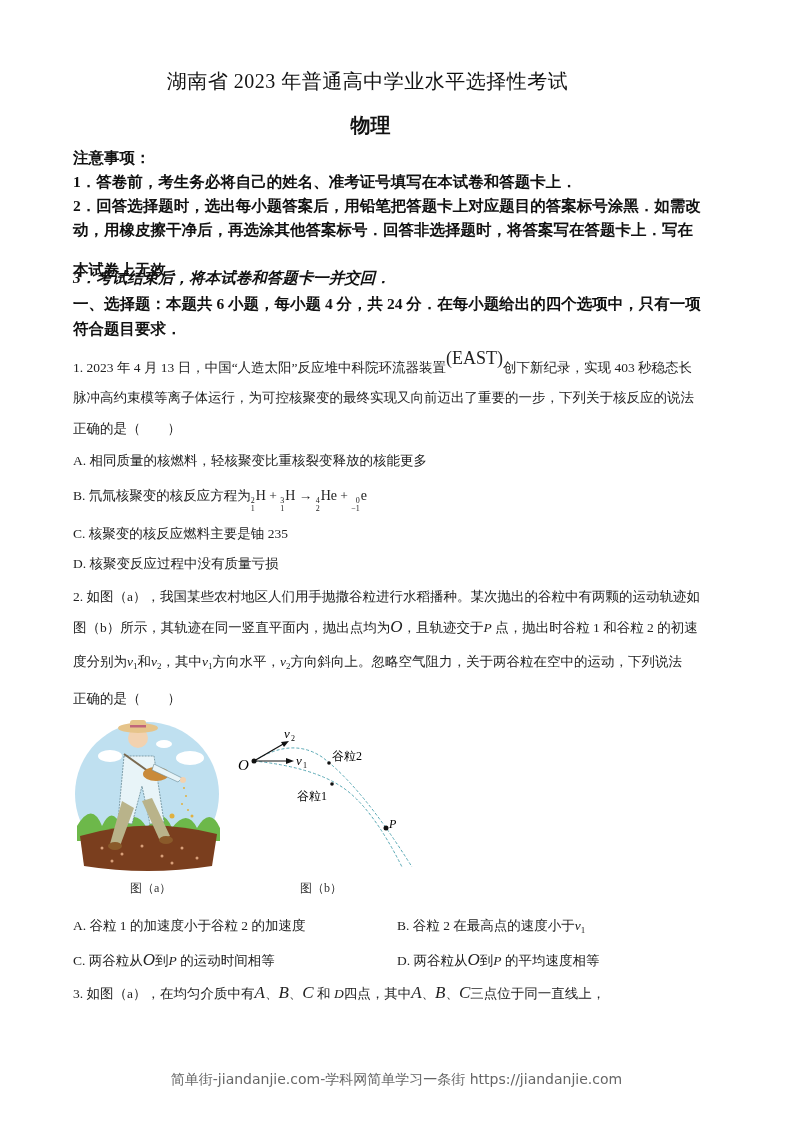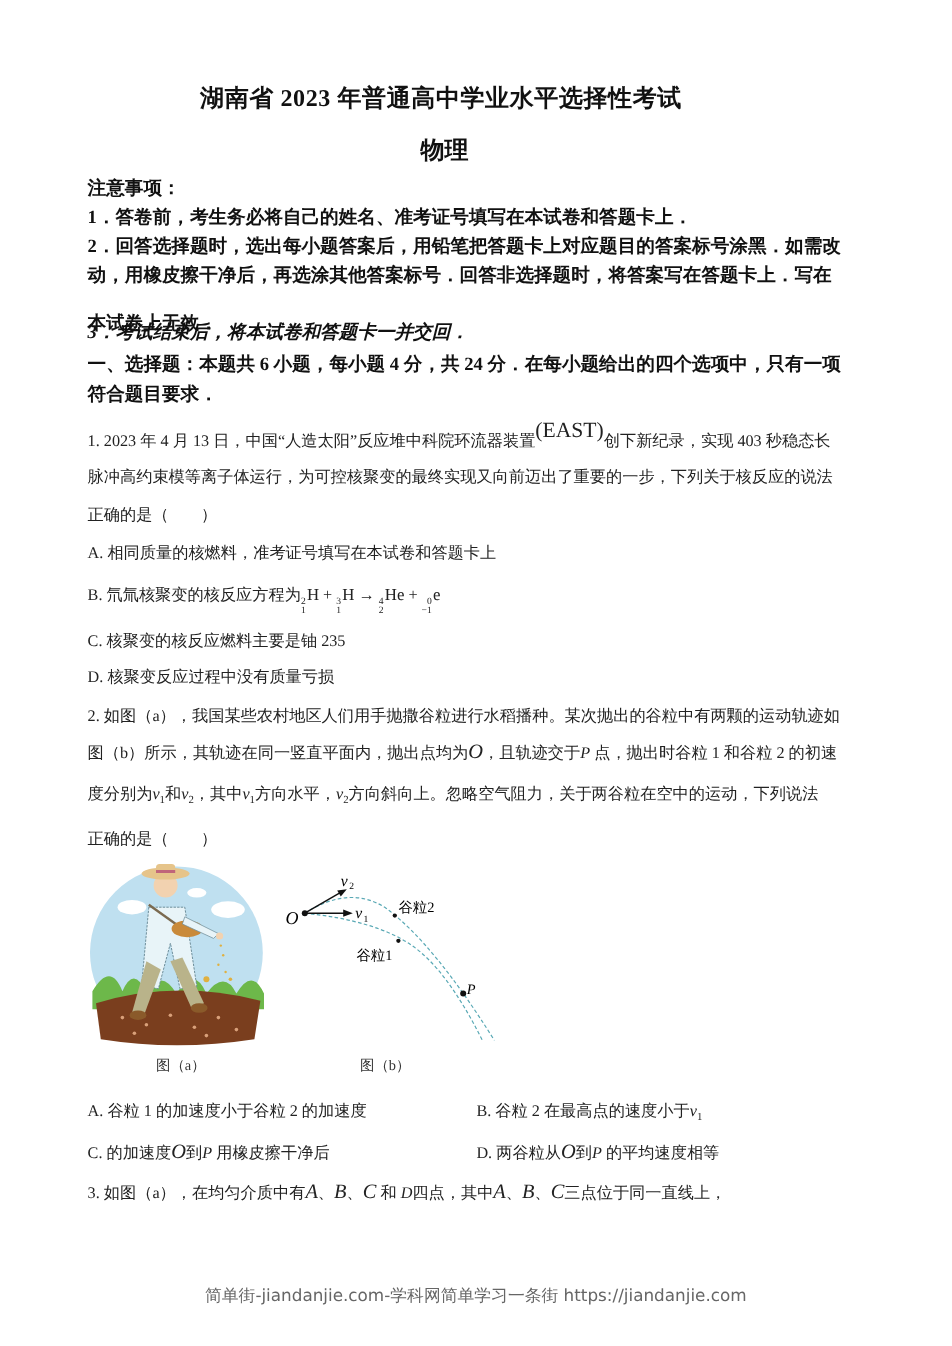--- a/index.html
+++ b/index.html
@@ -1,19 +1,19 @@
 <!DOCTYPE html>
 <html><head>
   <meta charset="utf-8">
   <style>
     html, body { margin: 0; padding: 0; background: #ffffff; }
     body { width: 793px; height: 1122px; position: relative; overflow: hidden;
            font-family: "Liberation Serif", "DejaVu Serif", serif; color: #111; }
     .abs { position: absolute; }
-    .title { left: 0; width: 735px; top: 68px; text-align: center; font-size: 20px; font-weight: bold; letter-spacing: 0.5px; }
+    .title { left: 0; width: 735px; top: 68px; text-align: center; font-size: 20px; font-weight: normal; letter-spacing: 0.5px; }
     .subtitle { left: 0; width: 741px; top: 112px; text-align: center; font-size: 20px; font-weight: bold; }
     .bold-line { left: 73px; font-size: 15.5px; font-weight: bold; line-height: 24px; white-space: nowrap; }
     .q-line { left: 73px; font-size: 13.5px; line-height: 20px; white-space: nowrap; color: #222; }
     .ital { font-style: italic; font-family: "Liberation Serif", serif; }
     .bigital { font-style: italic; font-size: 17px; }
     .sub { font-size: 9px; vertical-align: -3px; }
     .nuc { display: inline-block; position: relative; font-size: 14px; }
     .nuc .sc { display: inline-flex; flex-direction: column; font-size: 8px; line-height: 8px; text-align: right; vertical-align: -3px; margin-right: 1px; }
     .paren-big { font-size: 18px; }
     .footer { left: 0; width: 793px; top: 1071px; text-align: center; font-family: "DejaVu Sans", sans-serif; font-size: 14px; color: #666; }
@@ -36,21 +36,21 @@
   <div class="abs bold-line" style="top:292px;">一、选择题：本题共 6 小题，每小题 4 分，共 24 分．在每小题给出的四个选项中，只有一项</div>
   <div class="abs bold-line" style="top:317px;">符合题目要求．</div>
 </div>
 
 <div>
   <div class="abs q-line" style="top:356px;">
     <span>1. 2023 年 4 月 13 日，中国“人造太阳”反应堆中科院环流器装置</span><span class="paren-big" style="position:relative; top:-8px;">(EAST)</span><span>创下新纪录，实现 403 秒稳态长</span>
   </div>
   <div class="abs q-line" style="top:388px;">脉冲高约束模等离子体运行，为可控核聚变的最终实现又向前迈出了重要的一步，下列关于核反应的说法</div>
   <div class="abs q-line" style="top:419px;">正确的是（　　）</div>
-  <div class="abs q-line" style="top:451px;">A. 相同质量的核燃料，准考证号填写在本试卷和答题卡上</div>
+  <div class="abs q-line" style="top:451px;">A. 相同质量的核燃料，轻核聚变比重核裂变释放的核能更多</div>
   <div class="abs q-line" style="top:486px;">
     <span>B. 氘氚核聚变的核反应方程为</span><span class="nuc"><span class="sc">
           <span>2</span>
           <span>1</span>
         </span><span>H</span></span><span> + </span><span class="nuc"><span class="sc">
           <span>3</span>
           <span>1</span>
         </span><span>H</span></span><span> → </span><span class="nuc"><span class="sc">
           <span>4</span>
           <span>2</span>
@@ -138,21 +138,21 @@
       <text x="157" y="106" font-size="12" font-style="italic">P</text>
     </svg>
   </div>
   <div class="abs fig-caption" style="left:300px; top:880px;">图（b）</div>
 
   <div class="abs q-line" style="top:916px;font-family:Liberation Serif, serif;">A. 谷粒 1 的加速度小于谷粒 2 的加速度</div>
   <div class="abs q-line" style="left:397px; top:916px;">
     <span>B. 谷粒 2 在最高点的速度小于</span><span class="ital">v</span><span class="sub">1</span>
   </div>
   <div class="abs q-line" style="top:950px;">
-    <span>C. 的加速度</span><span class="bigital">O</span><span>到</span><span class="ital">P</span><span> 用橡皮擦干净后</span>
+    <span>C. 两谷粒从</span><span class="bigital">O</span><span>到</span><span class="ital">P</span><span> 的运动时间相等</span>
   </div>
   <div class="abs q-line" style="left:397px; top:950px;">
     <span>D. 两谷粒从</span><span class="bigital">O</span><span>到</span><span class="ital">P</span><span> 的平均速度相等</span>
   </div>
 </div>
 
 <div>
   <div class="abs q-line" style="top:983px;">
     <span>3. 如图（a），在均匀介质中有</span><span class="bigital">A</span><span>、</span><span class="bigital">B</span><span>、</span><span class="bigital">C</span><span> 和 </span><span class="ital">D</span><span>四点，其中</span><span class="bigital">A</span><span>、</span><span class="bigital">B</span><span>、</span><span class="bigital">C</span><span>三点位于同一直线上，</span>
   </div>

